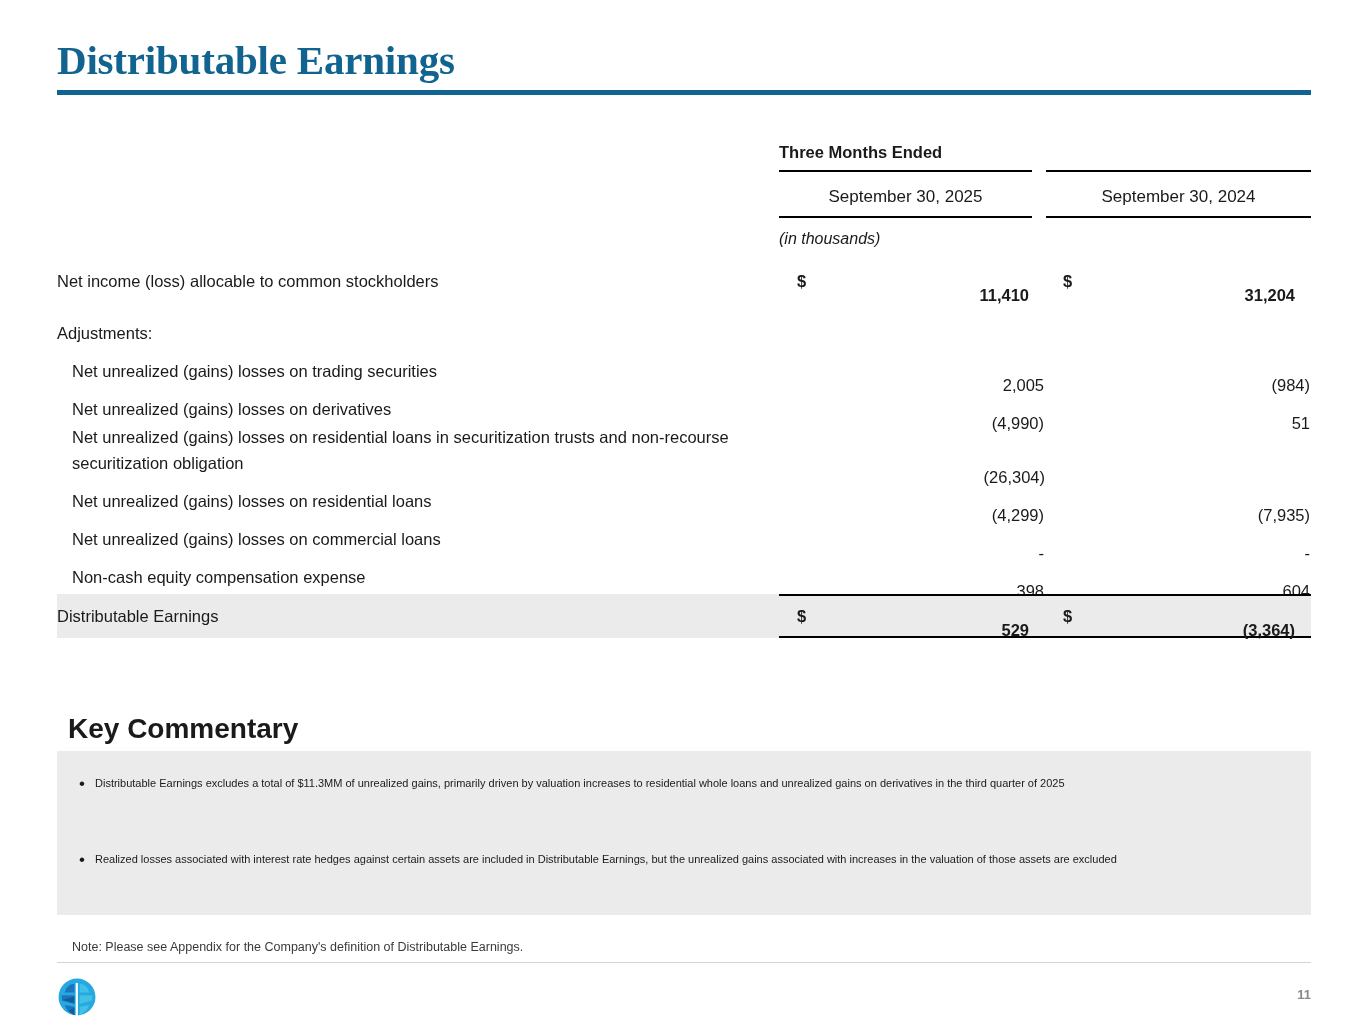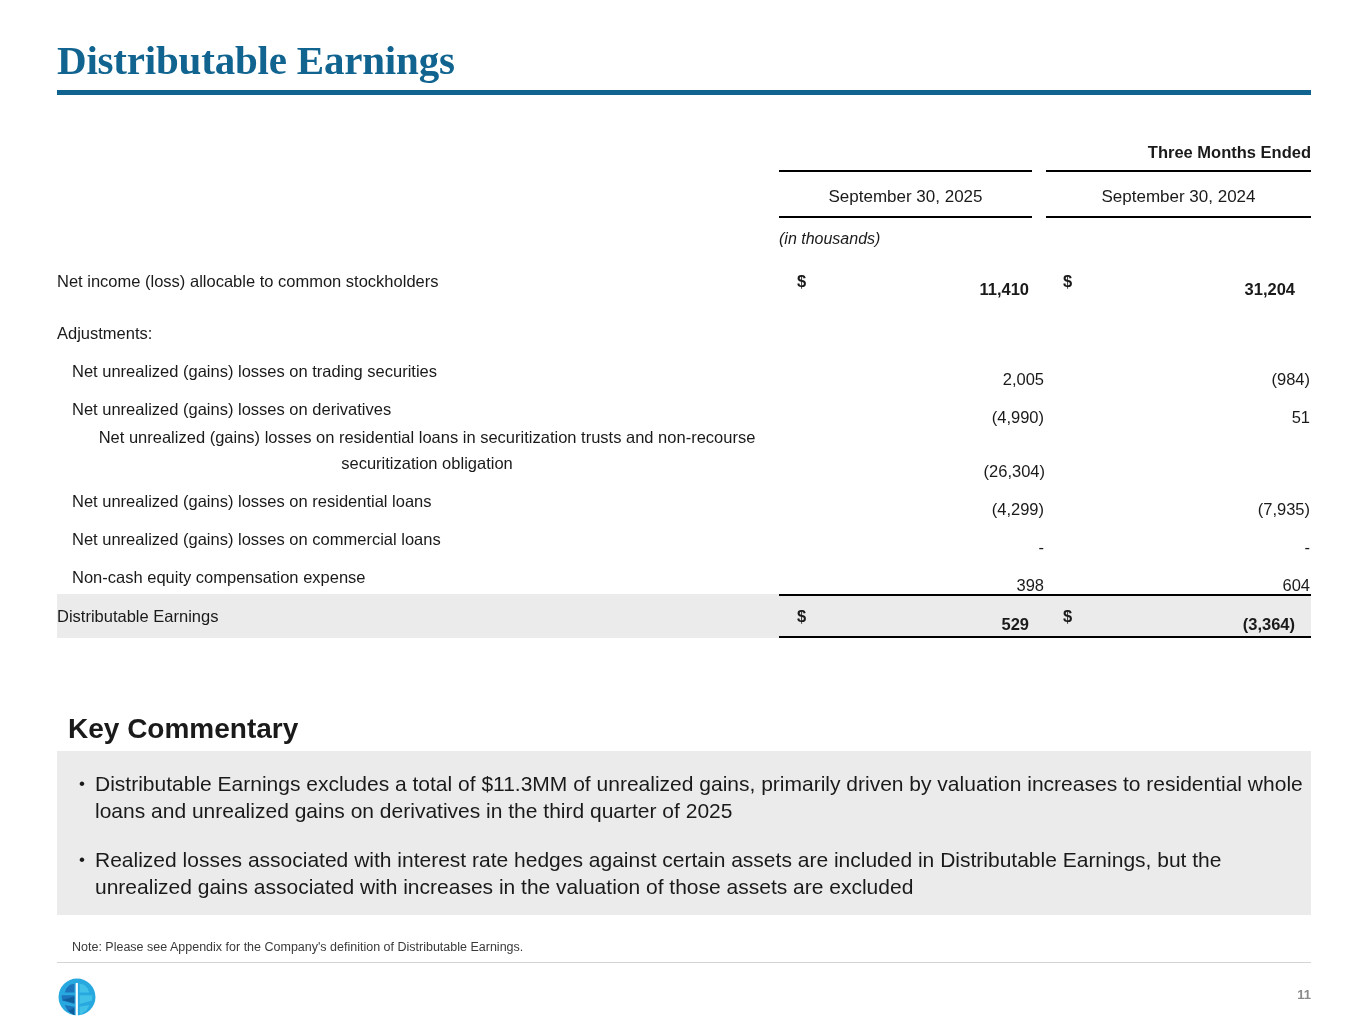--- a/index.html
+++ b/index.html
@@ -72,35 +72,35 @@
   .cur {
     position: absolute;
     left: 18px;
     top: 0;
     font-size: 16.5px;
     line-height: 26px;
   }
   .val {
     position: absolute;
     right: 3px;
-    top: 8px;
+    top: 14px;
     font-size: 16.5px;
     line-height: 26px;
     text-align: right;
     white-space: nowrap;
   }
   .bold .cur, .bold .val, .col.bold { font-weight: bold; }
 
   
   #hdr-span {
     position: absolute;
     left: 722px;
     top: 0px;
     width: 532px;
-    text-align: right;
+    text-align: left;
     font-size: 16.5px;
     font-weight: bold;
     line-height: 24px;
   }
   #hdr-rule-1 {
     position: absolute;
     left: 722px;
     top: 30px;
     width: 253px;
     height: 2px;
@@ -213,21 +213,21 @@
     left: 12px;
     width: 1235px;
   }
   .bullet-dot {
     flex: 0 0 26px;
     font-size: 17px;
     line-height: 27px;
     text-align: center;
   }
   .bullet-text {
-    font-size: 21px;
+    font-size: 11px;
     line-height: 27px;
     color: #1a1a1a;
   }
   #bullet-0 { top: 19px; }
   #bullet-1 { top: 95px; }
 
   
   #note-text {
     position: absolute;
     left: 72px;
@@ -337,21 +337,21 @@
         <span class="cur"></span>
         <span class="val">(4,990)</span>
       </div>
       <div class="col c2">
         <span class="cur"></span>
         <span class="val">51</span>
       </div>
     </div>
 
     <div class="trow" style="margin-top:2px;">
-      <div class="lbl indent" style="width:710px;flex:0 0 710px;text-align:center;">Net unrealized (gains) losses on residential loans in securitization trusts and non-recourse securitization obligation</div>
+      <div class="lbl indent" style="width:710px;flex:0 0 710px;">Net unrealized (gains) losses on residential loans in securitization trusts and non-recourse securitization obligation</div>
       <div class="col c2" style="margin-top:26px;">
         <span class="cur"></span>
         <span class="val">(26,304)</span>
       </div>
     </div>
 
     <div class="gap-sm"></div>
 
     <div class="trow">
       <div class="lbl indent">Net unrealized (gains) losses on residential loans</div>

